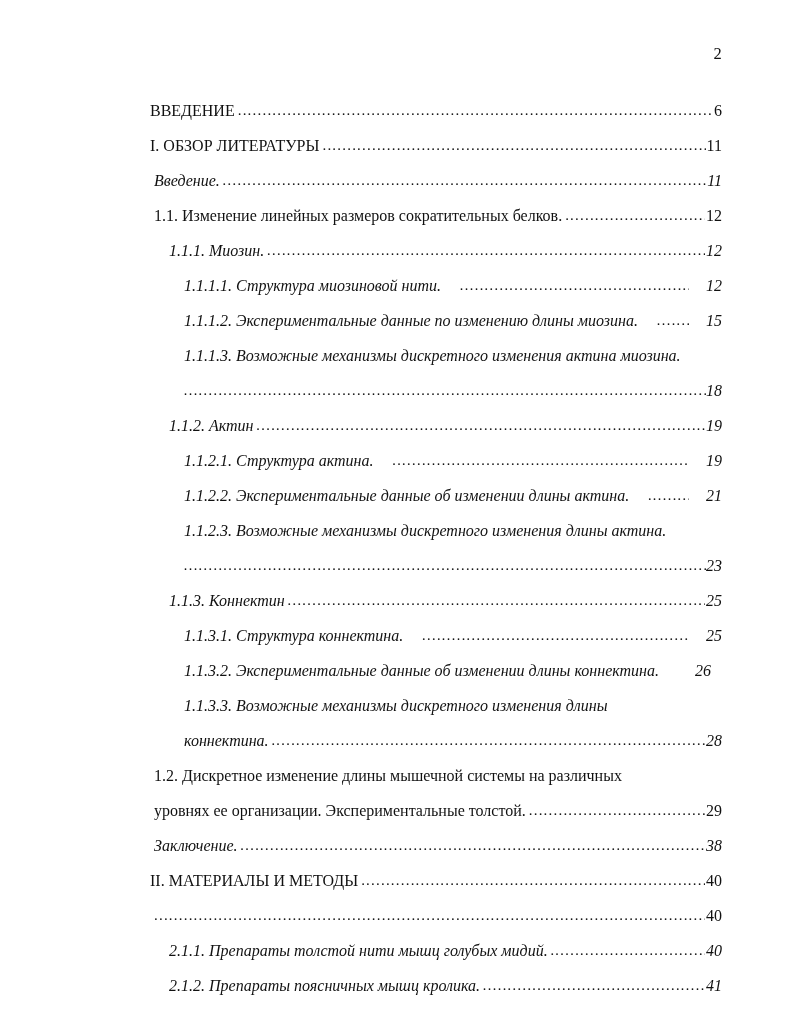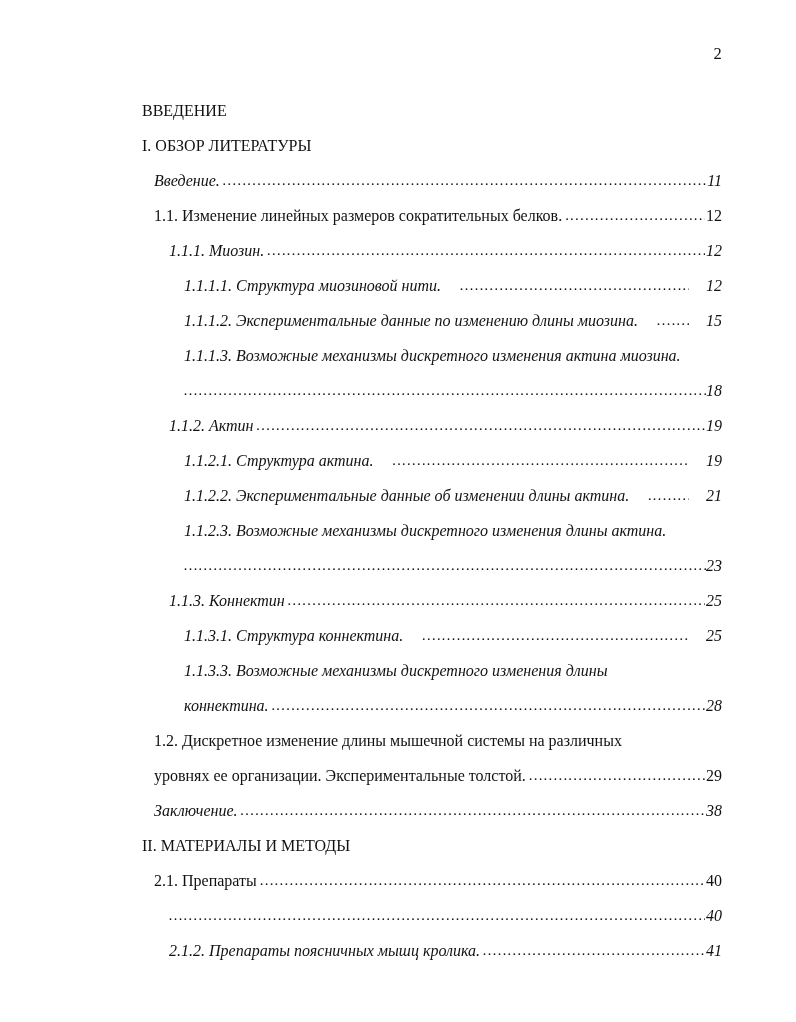--- a/index.html
+++ b/index.html
@@ -69,21 +69,21 @@
     letter-spacing: 0px;
     width: 0;
     flex: 0 0 auto;
   }
   .entry .pnum {
     flex: 0 0 auto;
     text-align: right;
     padding-left: 1px;
   }
   
-  .lvl0 { margin-left: 4px; flex-direction: column; }
+  .lvl0 { margin-left: 12px; }
   .lvl1 { margin-left: 16px; }
   .lvl2 { margin-left: 31px; }
   .lvl3 { margin-left: 46px; gap: 16px; }
 
   .ital { font-style: italic; }
 
   .cont-line {
     display: flex;
     align-items: baseline;
     line-height: 35px;
@@ -201,20 +201,25 @@
       <span class="leader">........................................................................................................................................................................................................</span>
       <span class="pnum">25</span>
     </div>
 
     <div class="entry lvl3 ital">
       <span class="label">1.1.3.1. Структура коннектина.</span>
       <span class="leader">........................................................................................................................................................................................................</span>
       <span class="pnum">25</span>
     </div>
 
+    <div class="entry lvl3 ital">
+      <span class="label">1.1.3.2. Экспериментальные данные об изменении длины коннектина.</span>
+      <span class="leader tight"></span>
+      <span class="pnum">26</span>
+    </div>
 
     <div class="lvl3 ital">
       <div class="plain-line">1.1.3.3. Возможные механизмы дискретного изменения длины</div>
       <div class="cont-line">
         <span class="label">коннектина.</span>
         <span class="leader">........................................................................................................................................................................................................</span>
         <span class="pnum">28</span>
       </div>
     </div>
 
@@ -233,26 +238,26 @@
       <span class="pnum">38</span>
     </div>
 
     <div class="entry lvl0">
       <span class="label">II. МАТЕРИАЛЫ И МЕТОДЫ</span>
       <span class="leader">........................................................................................................................................................................................................</span>
       <span class="pnum">40</span>
     </div>
 
     <div class="entry lvl1">
-      <span class="label">2.1. Препараты</span>
       <span class="leader">........................................................................................................................................................................................................</span>
       <span class="pnum">40</span>
     </div>
 
     <div class="entry lvl2 ital">
+      <span class="label">2.1.1. Препараты толстой нити мышц голубых мидий.</span>
       <span class="leader">........................................................................................................................................................................................................</span>
       <span class="pnum">40</span>
     </div>
 
     <div class="entry lvl2 ital">
       <span class="label">2.1.2. Препараты поясничных мышц кролика.</span>
       <span class="leader">........................................................................................................................................................................................................</span>
       <span class="pnum">41</span>
     </div>
 

